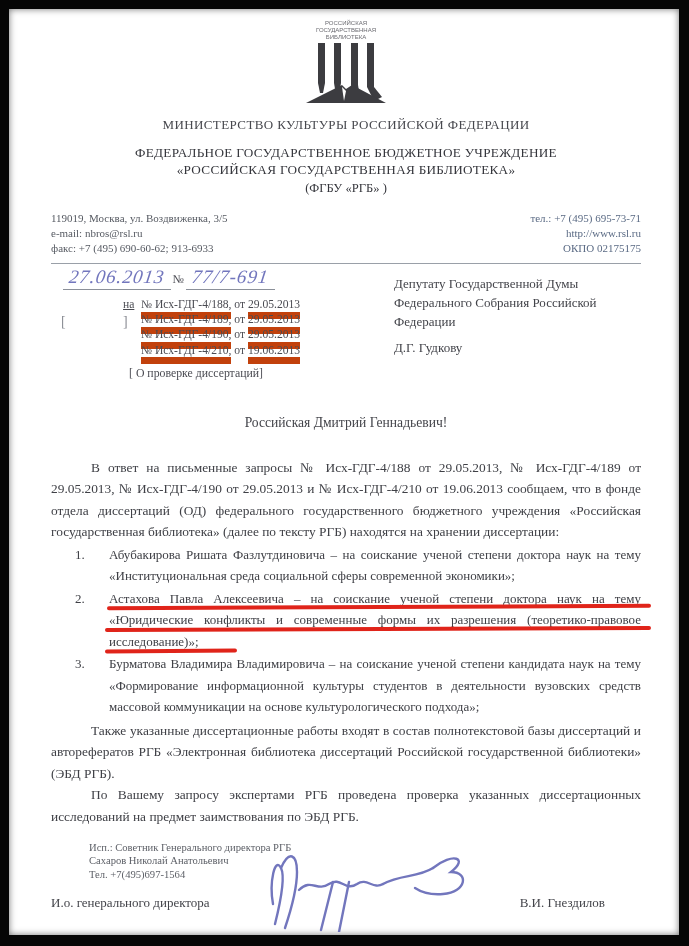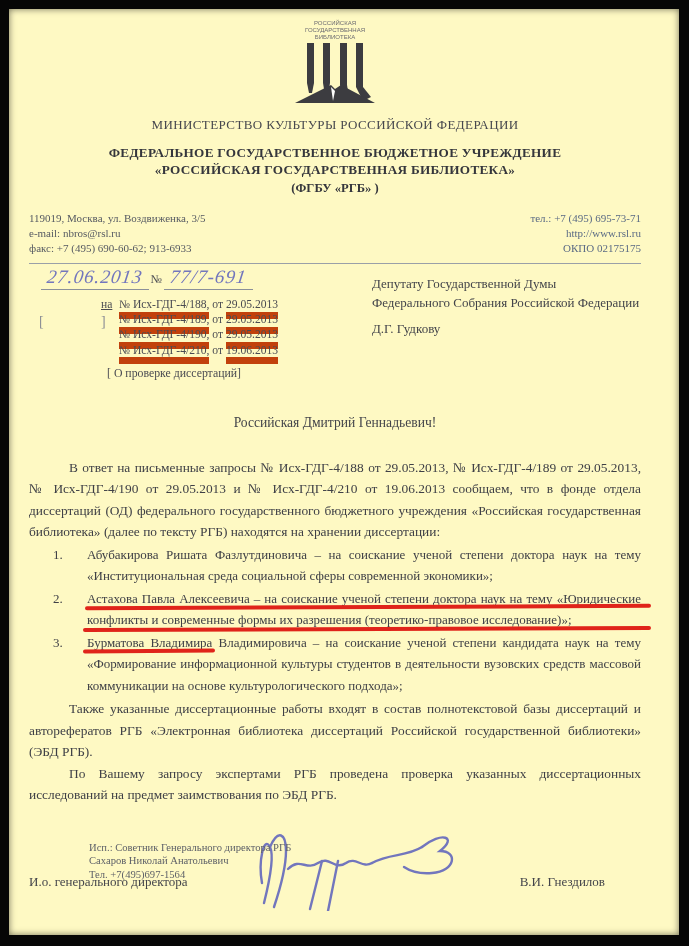--- a/index.html
+++ b/index.html
@@ -2,31 +2,31 @@
 <html lang="ru"><head>
 <meta charset="utf-8">
 <style>
   html,body{margin:0;padding:0;background:#1c1c1c;}
   .frame{
     width:689px;height:946px;box-sizing:border-box;background:#060606;
     padding:9px 10px 11px 9px;margin:0 auto;
     font-family:"Liberation Serif","DejaVu Serif",serif;
   }
   .page{
-    width:100%;height:100%;box-sizing:border-box;background:#fef9c3;
+    width:100%;height:100%;box-sizing:border-box;background:#ffffff;
     box-shadow:inset 0 0 7px rgba(0,0,0,.55);
-    padding:6px 38px 10px 20px;overflow:hidden;position:relative;
+    padding:6px 38px 10px 42px;overflow:hidden;position:relative;
     color:#3e3f45;
   }
   
   .logo-wrap{text-align:center;margin-top:2px;}
   .logo-wrap svg{display:inline-block;}
   
   .ministry{text-align:center;font-size:13px;letter-spacing:.4px;color:#47484e;margin-top:4px;}
-  .org{--c:#35363c;text-align:center;font-weight:bold;color:#35363c;margin-top:11px;line-height:17px;}
+  .org{--c:#35363c;text-align:center;font-weight:normal;color:#35363c;margin-top:11px;line-height:17px;}
   .org .l1{font-size:13.2px;letter-spacing:.3px;}
   .org .l2{font-size:13.2px;letter-spacing:.3px;}
   .org .l3{font-size:12.6px;margin-top:2px;}
   
   .contacts{display:flex;justify-content:space-between;margin-top:14px;font-size:11px;line-height:15px;color:#565a62;}
   .contacts .right{text-align:right;color:#5a6a84;}
   .sep{border:0;border-top:1.4px solid #9aa0a8;margin:7px 0 0 0;}
   
   .reg-row{display:flex;margin-top:2px;}
   .reg-left{width:315px;position:relative;}

